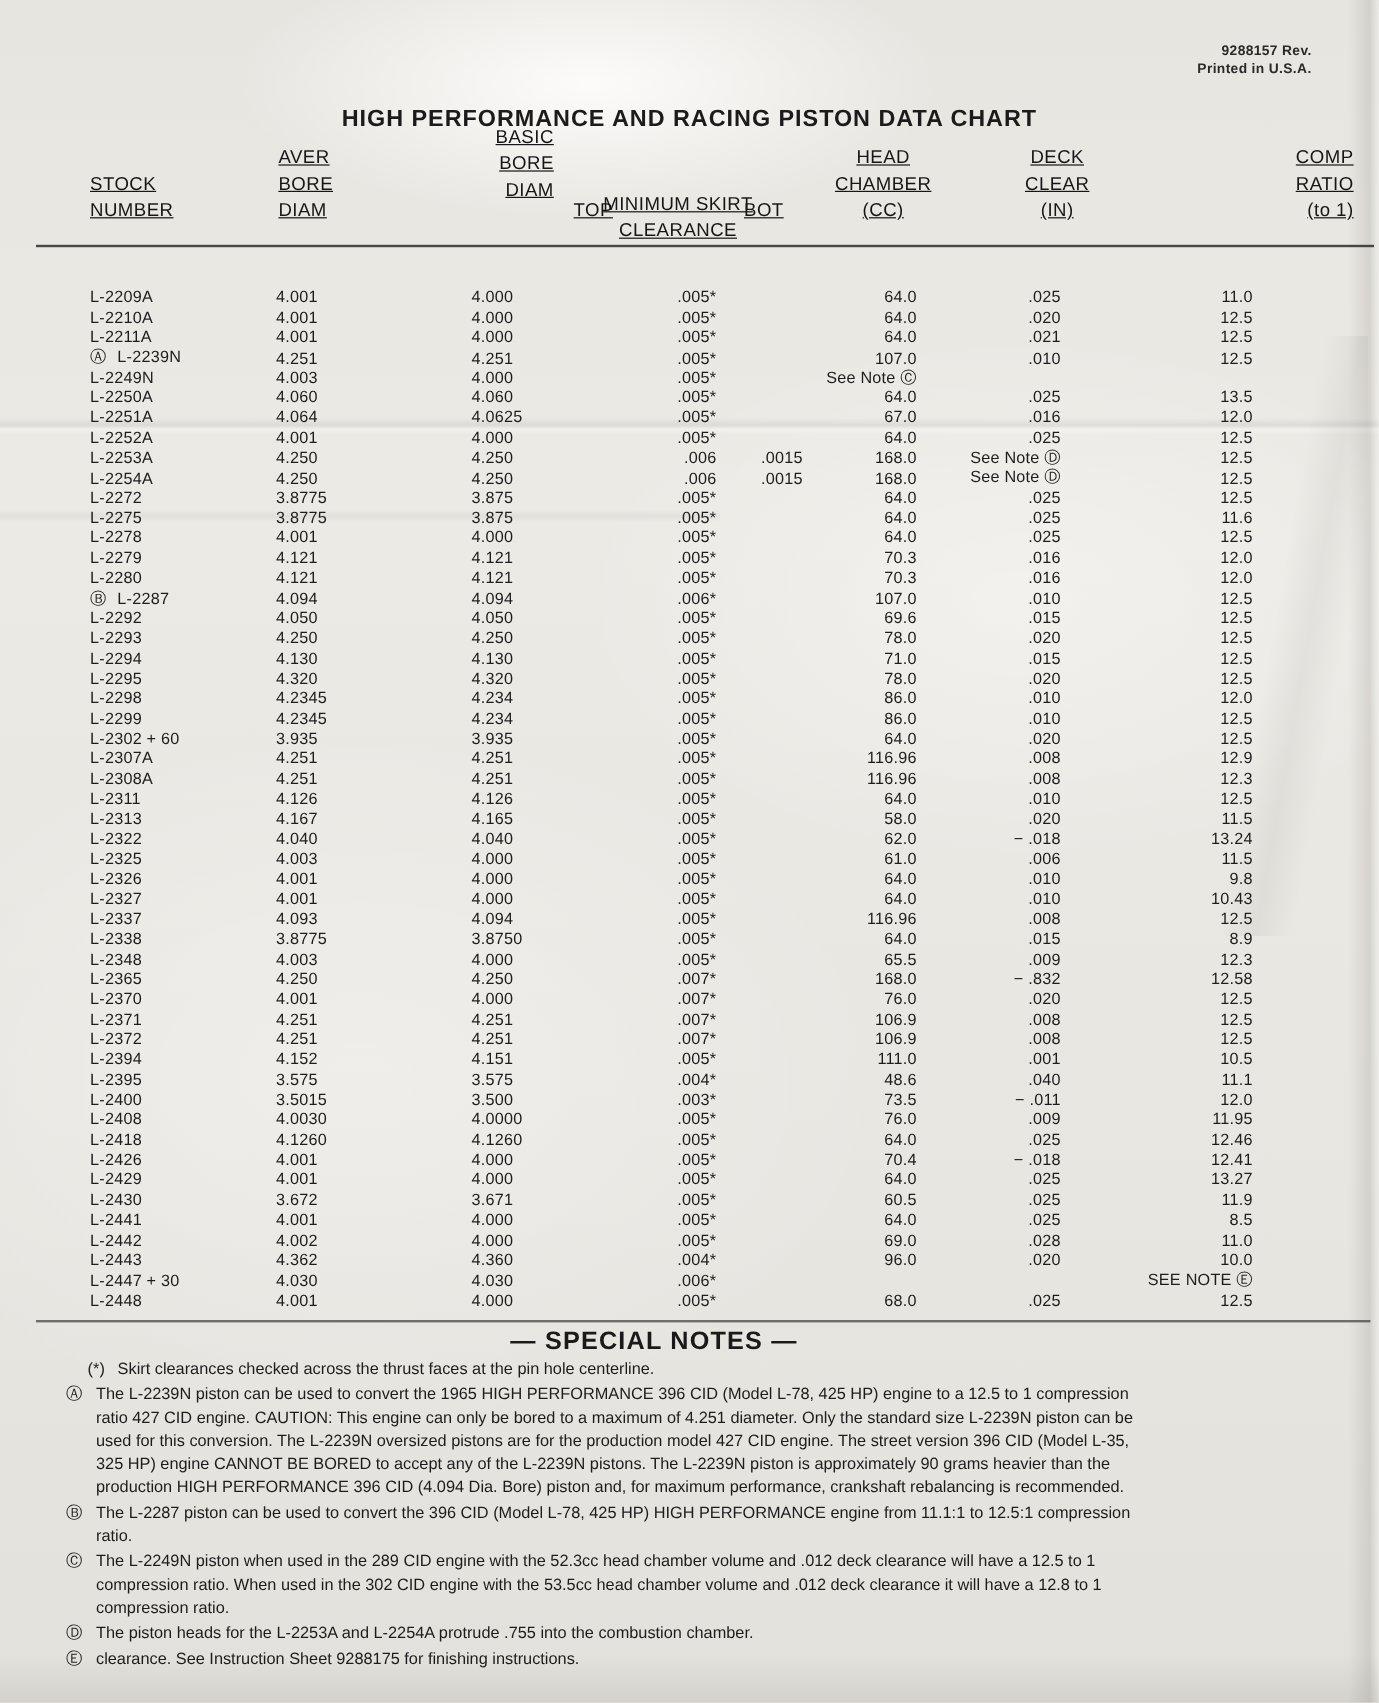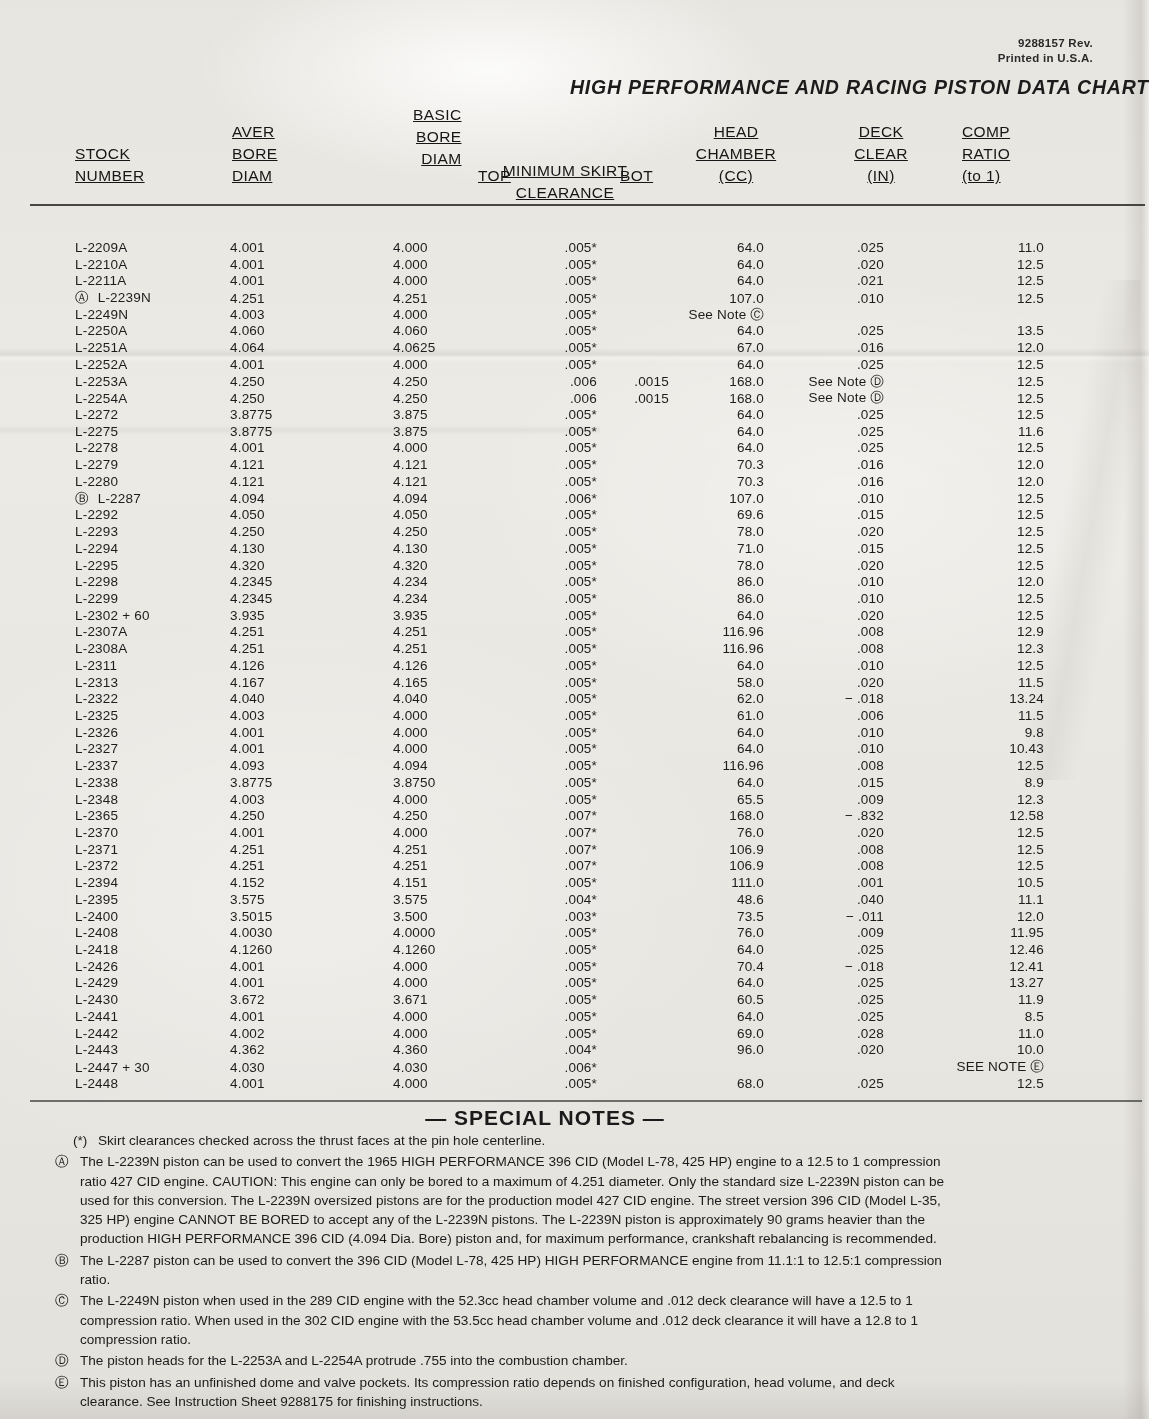--- a/index.html
+++ b/index.html
@@ -24,34 +24,34 @@
     background:linear-gradient(180deg,rgba(0,0,0,0) 0,rgba(90,85,80,.07) 50%,rgba(0,0,0,0) 100%);}
   .fold-right{right:0;top:0;width:26px;height:1419px;
     background:linear-gradient(90deg,rgba(0,0,0,0) 0,rgba(120,115,108,.18) 70%,rgba(255,255,255,.25) 100%);}
   .fold-bottom{left:0;bottom:0;width:1149px;height:40px;
     background:linear-gradient(0deg,rgba(120,115,108,.14) 0,rgba(0,0,0,0) 100%);}
   .crease-3{left:1020px;top:280px;width:120px;height:500px;
     background:linear-gradient(100deg,rgba(0,0,0,0) 40%,rgba(100,95,90,.08) 55%,rgba(0,0,0,0) 70%);}
 
   .docnum{position:absolute;top:36px;right:56px;text-align:right;
     font-size:11.5px;font-weight:bold;line-height:15px;letter-spacing:.3px;color:#2a2a2a;margin-left:12px;}
-  .title{position:absolute;left:0;top:76px;width:1149px;margin:0;text-align:right;
-    font-size:19.5px;font-weight:600;letter-spacing:.8px;color:#1b1b1b;font-style:italic;}
+  .title{position:absolute;left:0;top:88px;width:1149px;margin:0;text-align:center;
+    font-size:19.5px;font-weight:600;letter-spacing:.8px;color:#1b1b1b;}
 
   .hdr{position:absolute;font-size:15.5px;line-height:22px;letter-spacing:.4px;color:#161616;white-space:nowrap;text-decoration:underline;}
   .hdr div{white-space:nowrap;}
   .hdr-stock{left:75px;top:143px;text-align:left;}
   .hdr-aver{left:232px;top:121px;text-align:left;}
   .hdr-basic{left:393px;top:104px;text-align:right;margin-left:20px;}
   .hdr-skirt{left:455px;top:121px;width:220px;text-align:center;margin-top:39px;}
   .hdr-top{left:478px;top:165px;}
   .hdr-bot{left:620px;top:165px;}
   .hdr-head{left:670px;top:121px;width:132px;text-align:center;}
   .hdr-deck{left:816px;top:121px;width:130px;text-align:center;}
-  .hdr-comp{left:962px;top:121px;width:130px;text-align:left;}
+  .hdr-comp{left:998px;top:121px;width:130px;text-align:right;}
 
   .rule-top{position:absolute;left:30px;top:204px;width:1115px;height:2px;background:#2a2a2a;opacity:.85;}
   .rule-bottom{position:absolute;left:30px;top:1100px;width:1112px;height:2px;background:#3a3a3a;opacity:.7;}
 
   #rows{position:absolute;left:75px;top:239px;}
   .trow{display:grid;grid-template-columns:155px 163px 142px 62px 72px 95px 120px 160px;
     height:16.72px;align-items:center;font-size:13.5px;letter-spacing:.2px;color:#1d1d1d;white-space:nowrap;}
   .trow .cell{white-space:nowrap;}
   .c-stock,.c-aver,.c-basic{text-align:left;}
   .c-top,.c-bot,.c-head,.c-deck,.c-comp{text-align:right;}
@@ -660,17 +660,16 @@
         <div class="nline">The L-2249N piston when used in the 289 CID engine with the 52.3cc head chamber volume and .012 deck clearance will have a 12.5 to 1</div>
         <div class="nline">compression ratio. When used in the 302 CID engine with the 53.5cc head chamber volume and .012 deck clearance it will have a 12.8 to 1</div>
         <div class="nline">compression ratio.</div>
       </div>
       <div class="note">
         <span class="nmk">Ⓓ</span>
         <div class="nline">The piston heads for the L-2253A and L-2254A protrude .755 into the combustion chamber.</div>
       </div>
       <div class="note">
         <span class="nmk">Ⓔ</span>
-        <div class="nline">This piston has an unfinished dome and valve pockets. Its compression ratio depends on finished configuration, head volume, and deck</div>
         <div class="nline">clearance. See Instruction Sheet 9288175 for finishing instructions.</div>
       </div>
     </div>
 </div>
 
 </body></html>

